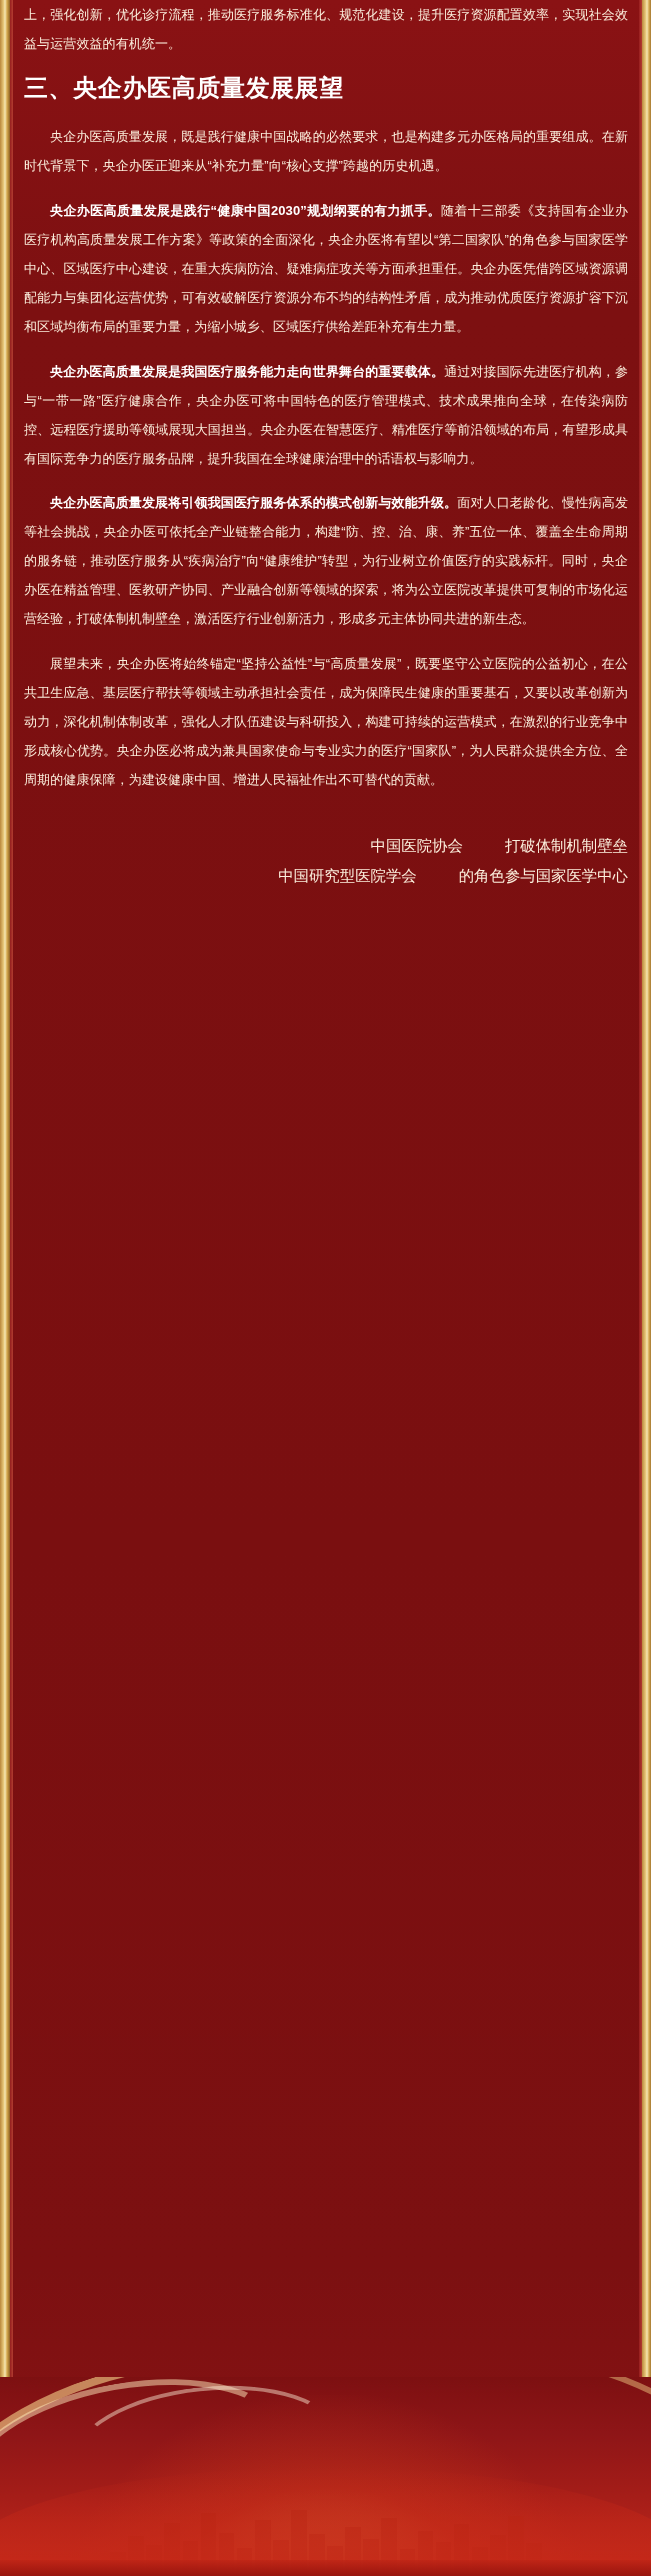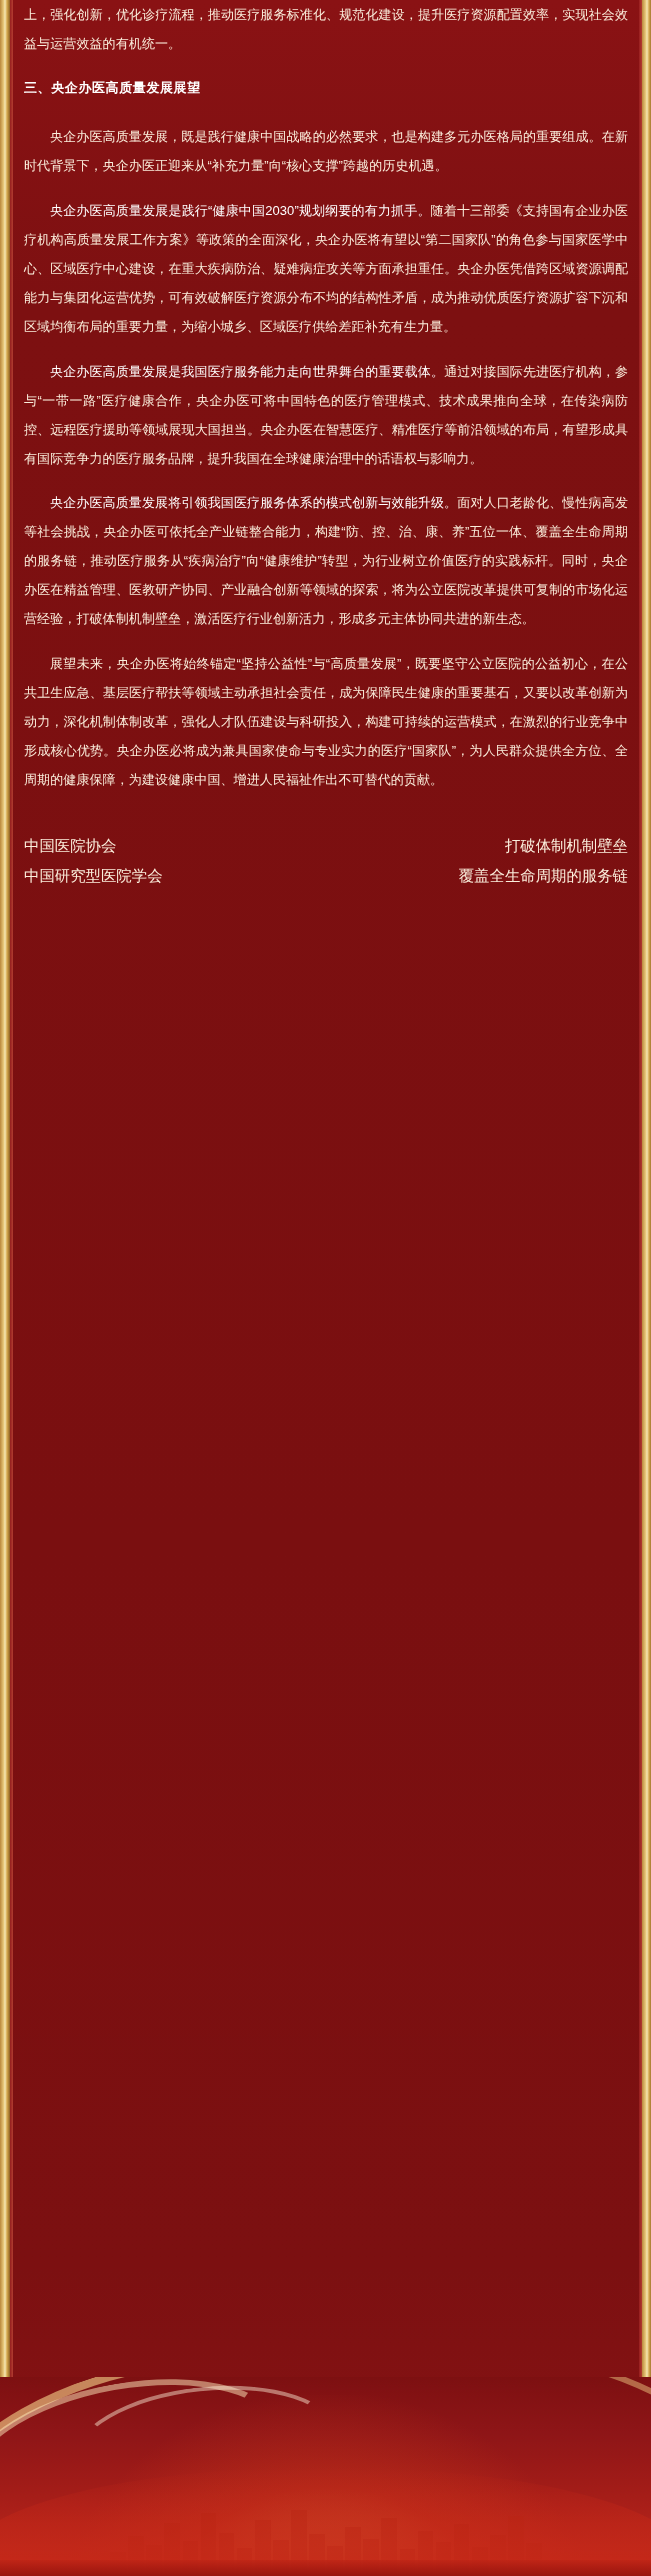--- a/index.html
+++ b/index.html
@@ -52,43 +52,43 @@
     margin: 0 0 15.7px 0;
     font-size: 13px;
     line-height: 29px;
     text-align: justify;
     text-justify: inter-ideograph;
     letter-spacing: 0.1px;
     color: #fbeedc;
   }
   p.indent { text-indent: 2em; }
   p .lead {
-    font-weight: normal;
+    font-weight: bold;
     color: #ffffff;
   }
 
   h2 {
     margin: 15.7px 0 20.5px 0;
-    font-size: 13px;
+    font-size: 24px;
     line-height: 28px;
     font-weight: bold;
     color: #ffffff;
     letter-spacing: 0.6px;
   }
 
   .sign {
     margin-top: 37px;
     text-align: center;
     font-size: 15.4px;
     line-height: 30px;
     color: #fbeedc;
   }
   .sign-row {
     display: flex;
-    justify-content: space-between;
+    justify-content: flex-end;
     gap: 42px;
   }
   .sign-row .cell { white-space: nowrap; }
   .sign-single { white-space: nowrap; }
 
   
   .footer-art {
     position: absolute;
     left: 0;
     right: 0;
@@ -184,21 +184,21 @@
 
     <p class="indent">展望未来，央企办医将始终锚定“坚持公益性”与“高质量发展”，既要坚守公立医院的公益初心，在公共卫生应急、基层医疗帮扶等领域主动承担社会责任，成为保障民生健康的重要基石，又要以改革创新为动力，深化机制体制改革，强化人才队伍建设与科研投入，构建可持续的运营模式，在激烈的行业竞争中形成核心优势。央企办医必将成为兼具国家使命与专业实力的医疗“国家队”，为人民群众提供全方位、全周期的健康保障，为建设健康中国、增进人民福祉作出不可替代的贡献。</p>
 
     <div class="sign">
       <div class="sign-row">
         <span class="cell">中国医院协会</span>
         <span class="cell">打破体制机制壁垒</span>
       </div>
       <div class="sign-row">
         <span class="cell">中国研究型医院学会</span>
-        <span class="cell">覆盖全生命周期的服务链</span>
+        <span class="cell">的角色参与国家医学中心</span>
       </div>
     </div>
   </div>
 
   <div class="footer-art">
     <div class="footer-bg"></div>
     <div class="glow"></div>
     <div class="ribbon r1"></div>
     <div class="ribbon r2"></div>
     <div class="ribbon r3"></div>

